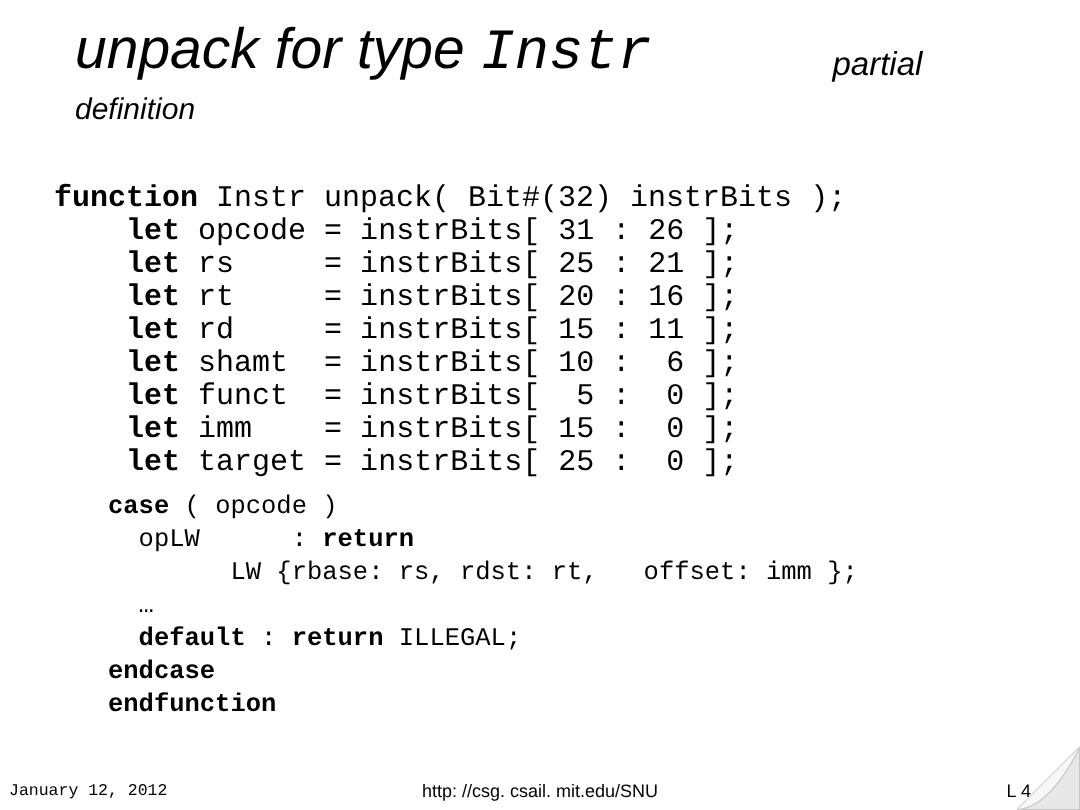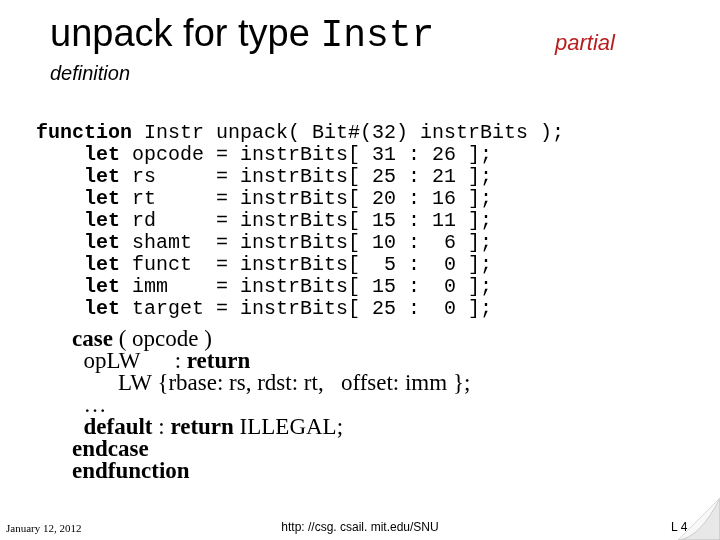--- a/index.html
+++ b/index.html
@@ -22,32 +22,33 @@
   .title-block {
     position: absolute;
     left: 50px;
     top: 12px;
   }
   .title-main {
     font-size: 38px;
     font-weight: 400;
     letter-spacing: 0px;
     white-space: nowrap;
+    font-style: italic;
   }
   .title-main .mono {
     font-family: "Courier New", Courier, monospace;
     font-size: 38px;
   }
   .title-tag {
     position: absolute;
     left: 555px;
     top: 30px;
     font-size: 22px;
     font-style: italic;
-    color: #b91c1c;
+    color: #000000;
   }
   .subtitle {
     position: absolute;
     left: 50px;
     top: 62px;
     font-size: 20px;
     font-style: italic;
   }
   .code-block {
     position: absolute;
@@ -56,32 +57,32 @@
     font-family: "Courier New", Courier, monospace;
     font-size: 20px;
     line-height: 22px;
     white-space: pre;
   }
   .code-block b { font-weight: bold; }
   .code2 {
     position: absolute;
     left: 72px;
     top: 328px;
-    font-family: Liberation Serif, serif;
-    font-size: 23px;
+    font-family: Liberation Mono, monospace;
+    font-size: 17px;
     line-height: 22px;
     white-space: pre;
   }
   .code2 b { font-weight: bold; }
   .footer-date {
     position: absolute;
     left: 6px;
     bottom: 6px;
     font-size: 11px;
-    font-family: Liberation Serif, serif;
+    font-family: Liberation Mono, monospace;
   }
   .footer-url {
     position: absolute;
     left: 0;
     right: 0;
     bottom: 6px;
     text-align: center;
     font-size: 12px;
     font-family: Liberation Sans, sans-serif;
   }

